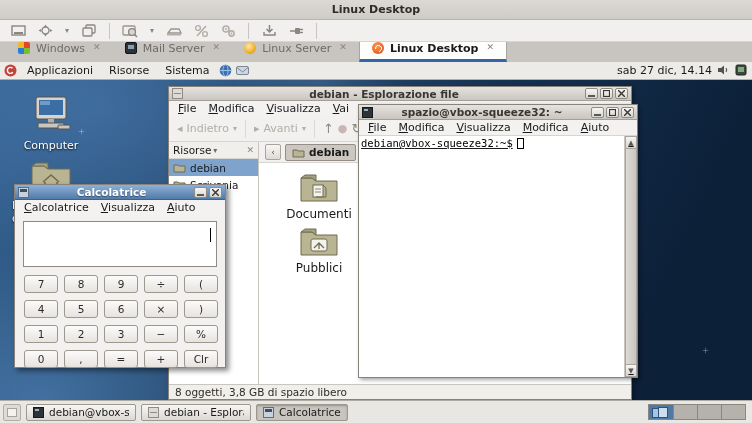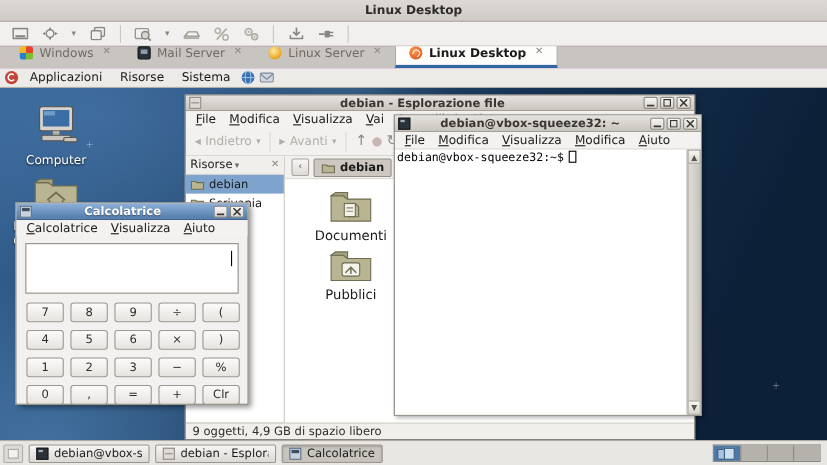--- a/index.html
+++ b/index.html
@@ -103,21 +103,21 @@
   .pb-cur { height:17px; display:flex; align-items:center; gap:4px; padding:0 6px;
             background:#ccc8c1; border:1px solid #938e87; border-radius:2px; font-weight:bold; font-size:10.5px; }
   .fm-content { flex:1; background:#fff; position:relative; }
   .ficon { position:absolute; width:70px; display:flex; flex-direction:column; align-items:center; gap:2px; }
   .ficon .lbl { font-size:12px; color:#1a1a1a; }
   .fm-status { height:15px; background:#f0efec; border-top:1px solid #c9c5bf;
                display:flex; align-items:center; padding-left:6px; font-size:10.5px; color:#2e2b28; }
 
   
   #term { left:358px; top:104px; width:280px; height:274px; z-index:3; display:flex; flex-direction:column; }
-  .term-body { flex:1; display:flex; min-height:0; border-top:1px solid #d8d5d0; }
+  .term-body { flex:1; display:flex; min-height:0; border-top:1px solid #d8d5d0;text-decoration:underline; }
   .term-text { flex:1; background:#fff; font-family:"DejaVu Sans Mono","Liberation Mono",monospace;
                font-size:10.5px; padding:1px 2px; color:#000; }
   .cursor { display:inline-block; width:7px; height:11px; border:1px solid #000; vertical-align:-2px; margin-left:4px; }
   .scrollbar { width:13px; background:#eceae6; border-left:1px solid #c9c5bf; display:flex; flex-direction:column; }
   .step { height:13px; background:linear-gradient(#f6f5f3,#d9d6d1); border:1px solid #a8a49d;
           display:flex; align-items:center; justify-content:center; font-size:7px; color:#5a5650; }
   .thumb { flex:1; background:linear-gradient(90deg,#dedbd6,#c9c5bf); border:1px solid #a8a49d; border-top:none; border-bottom:none; }
 
   
   #calc { left:14px; top:184px; width:212px; height:184px; z-index:4; box-shadow:3px 3px 5px rgba(0,0,0,.45); }
@@ -273,20 +273,35 @@
             <line x1="0.8" y1="6.5" x2="12.2" y2="6.5" stroke="#9cc0e8" stroke-width="1"></line>
           </svg>
       </span>
       <span class="pi">
         <svg width="13" height="13">
             <rect x="0.5" y="2.5" width="12" height="8" rx="1.5" fill="#cfd8e2" stroke="#7c8894"></rect>
             <path d="M1 3.5 L6.5 8 L12 3.5" fill="none" stroke="#7c8894"></path>
           </svg>
       </span>
     </div>
+    <div class="panel-right">
+      <span class="clock">sab 27 dic, 14.14</span>
+      <span class="pi">
+        <svg width="13" height="12">
+            <path d="M1 4 L4 4 L7 1.5 L7 10.5 L4 8 L1 8 Z" fill="#55514c"></path>
+            <path d="M9 4 Q10.5 6 9 8" fill="none" stroke="#55514c" stroke-width="1.2"></path>
+          </svg>
+      </span>
+      <span class="pi">
+        <svg width="12" height="12">
+            <rect x="1" y="1" width="10" height="10" rx="1.5" fill="#3c4a3c" stroke="#222"></rect>
+            <rect x="3" y="3" width="6" height="5" fill="#7fa97f"></rect>
+          </svg>
+      </span>
+    </div>
   </div>
 
   <div class="desktop">
     <span class="star" style="left:606px; top:30px;"></span>
     <span class="star small" style="left:700px; top:265px;"></span>
     <span class="star small" style="left:76px; top:46px;"></span>
   </div>
 
   <div class="dicon" style="left:12px; top:96px; z-index:1;">
     <svg width="46" height="40">
@@ -403,28 +418,28 @@
               <path d="M3 7 L14 7 L18 10 L18 4 L7 4 Z" fill="#a5a17e" stroke="#6f6d52"></path>
               <rect x="13" y="14" width="16" height="12" rx="2" fill="#f4f2ec" stroke="#6f6d52"></rect>
               <path d="M16 23 L21 18 L26 23 M21 18 L21 24" fill="none" stroke="#6f6d52" stroke-width="1.3"></path>
             </svg>
             <span class="lbl">Pubblici</span>
           </div>
         </div>
       </div>
     </div>
     <div class="fm-status">
-      <span>9 oggetti, 4,9 GB di spazio libero</span>
+      <span>8 oggetti, 3,8 GB di spazio libero</span>
     </div>
   </div>
 
   <div class="win" id="term">
     <div class="wtitle">
       <span class="wicon micro-term"></span>
-      <span class="wtext">debian@vbox-squeeze32: ~</span>
+      <span class="wtext">spazio@vbox-squeeze32: ~</span>
       <span class="wbtns">
         <span class="wb">
             <svg width="7" height="7">
               <line x1="0" y1="6" x2="7" y2="6" stroke="#3a3733" stroke-width="1.6"></line>
             </svg>
           </span>
         <span class="wb">
             <svg width="7" height="7">
               <rect x="0.5" y="0.5" width="6" height="6" fill="none" stroke="#3a3733" stroke-width="1.2"></rect>
             </svg>

